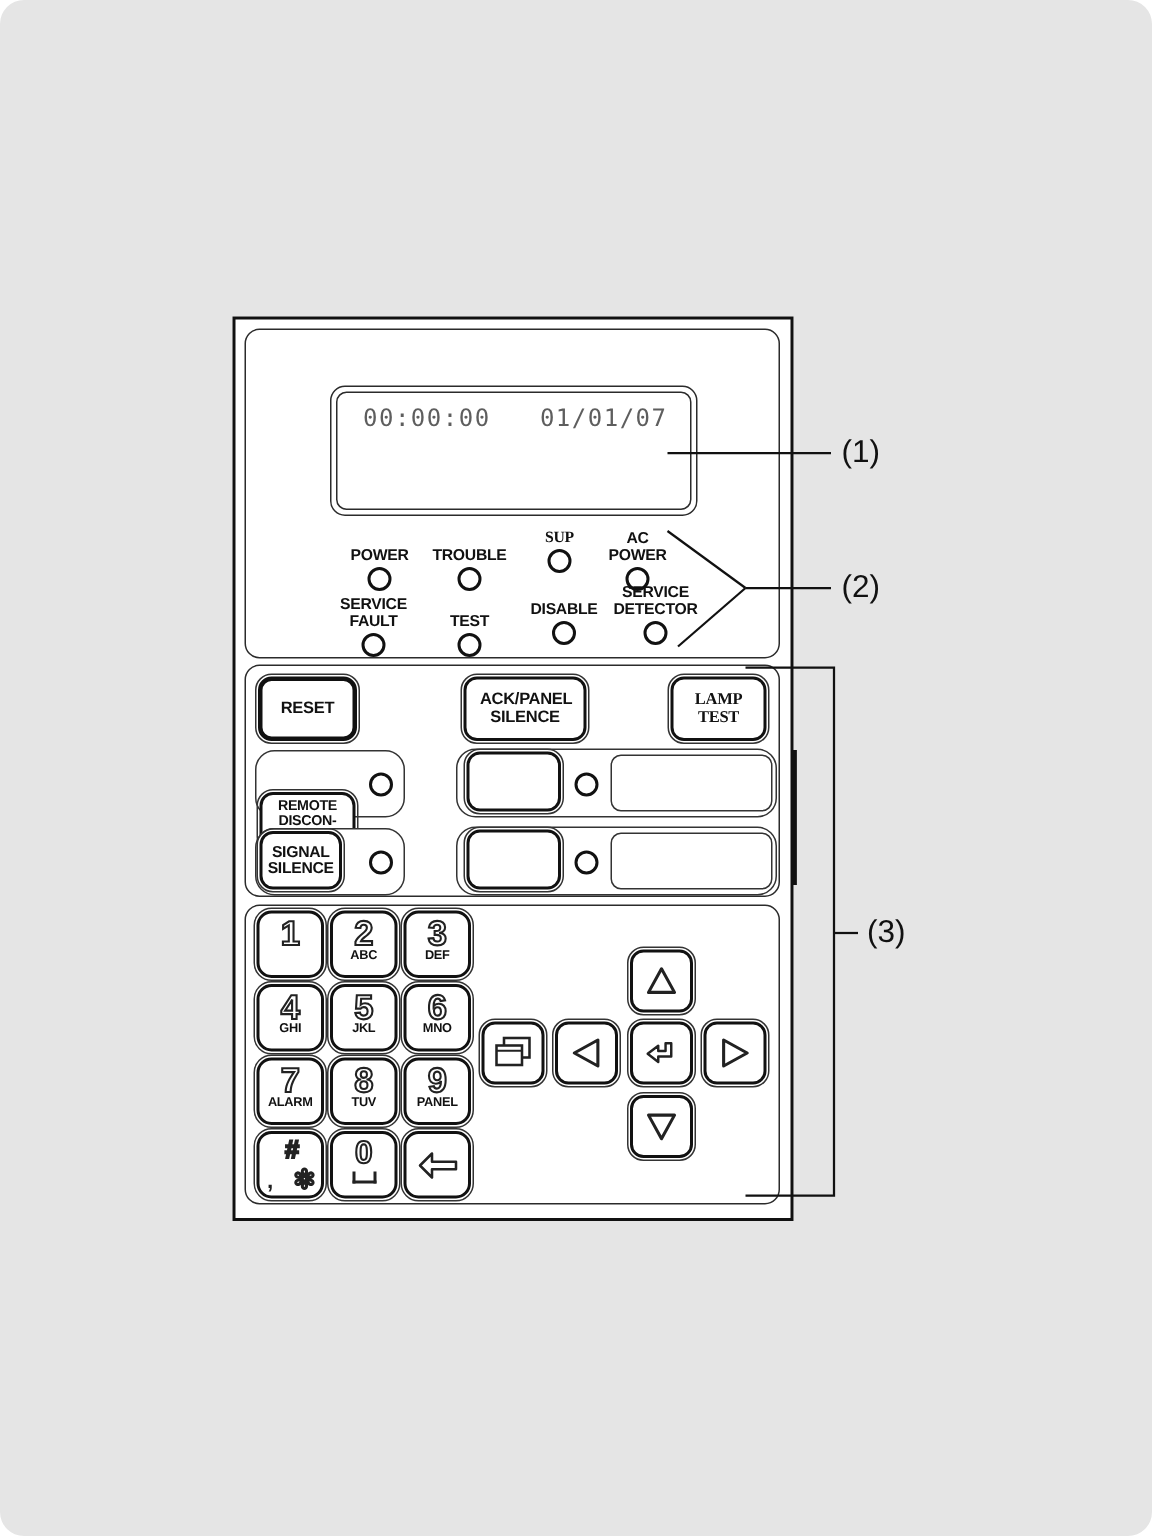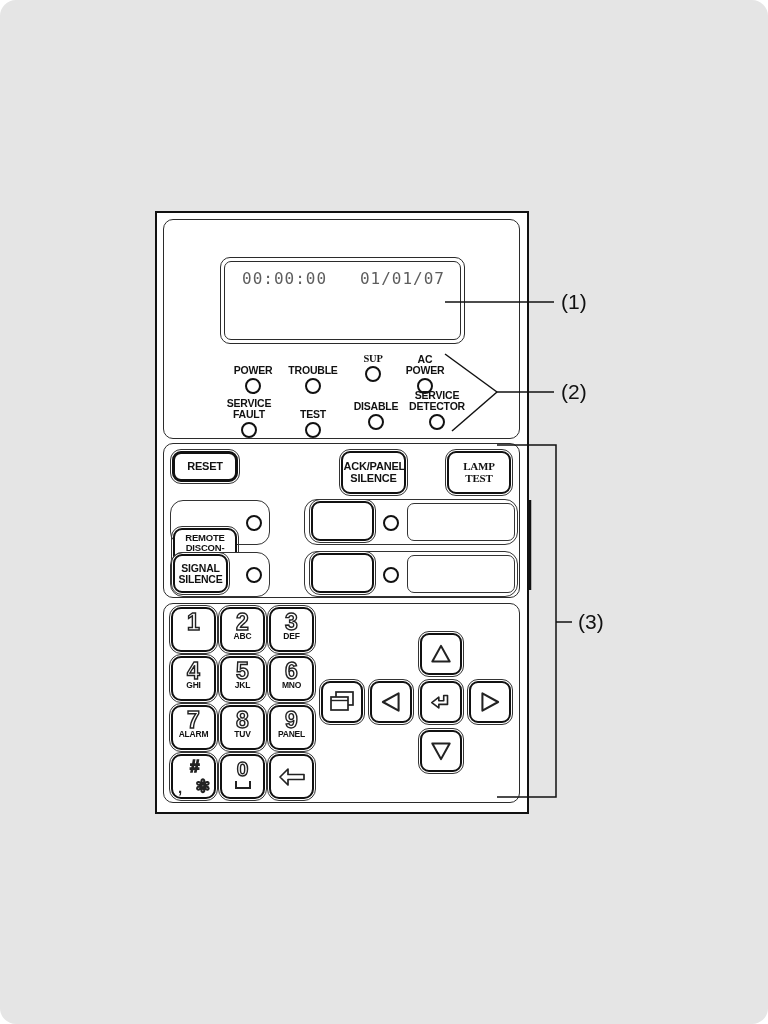--- a/index.html
+++ b/index.html
@@ -99,24 +99,24 @@
     <div class="led-label">DISABLE</div>
     <div class="led-circle"></div>
   </div>
   <div class="abs led-item" style="left:402px;top:388px;">
     <div class="led-label">SERVICE DETECTOR</div>
     <div class="led-circle"></div>
   </div>
 
   <div class="abs panel panel-mid"></div>
 
-  <div class="abs btn btn-reset" style="left:172px;top:451px;width:66px;height:31px;">
+  <div class="abs btn btn-reset" style="left:172px;top:451px;width:66px;height:43px;">
     <span>RESET</span>
   </div>
-  <div class="abs btn" style="left:309px;top:451px;width:65px;height:43px;margin-left:32px;">
+  <div class="abs btn" style="left:309px;top:451px;width:82px;height:43px;">
     <span style="width:60px;">ACK/PANEL SILENCE</span>
   </div>
   <div class="abs btn" style="left:447px;top:451px;width:64px;height:43px;">
     <span style="width:36px;font-family:Liberation Serif, serif;">LAMP TEST</span>
   </div>
 
   <div class="abs group" style="left:170px;top:500px;width:98px;height:43px;"></div>
   <div class="abs btn btn-small-text" style="left:173px;top:528px;width:64px;height:39px;">
     <span style="width:52px;">REMOTE DISCON-NECT</span>
   </div>

